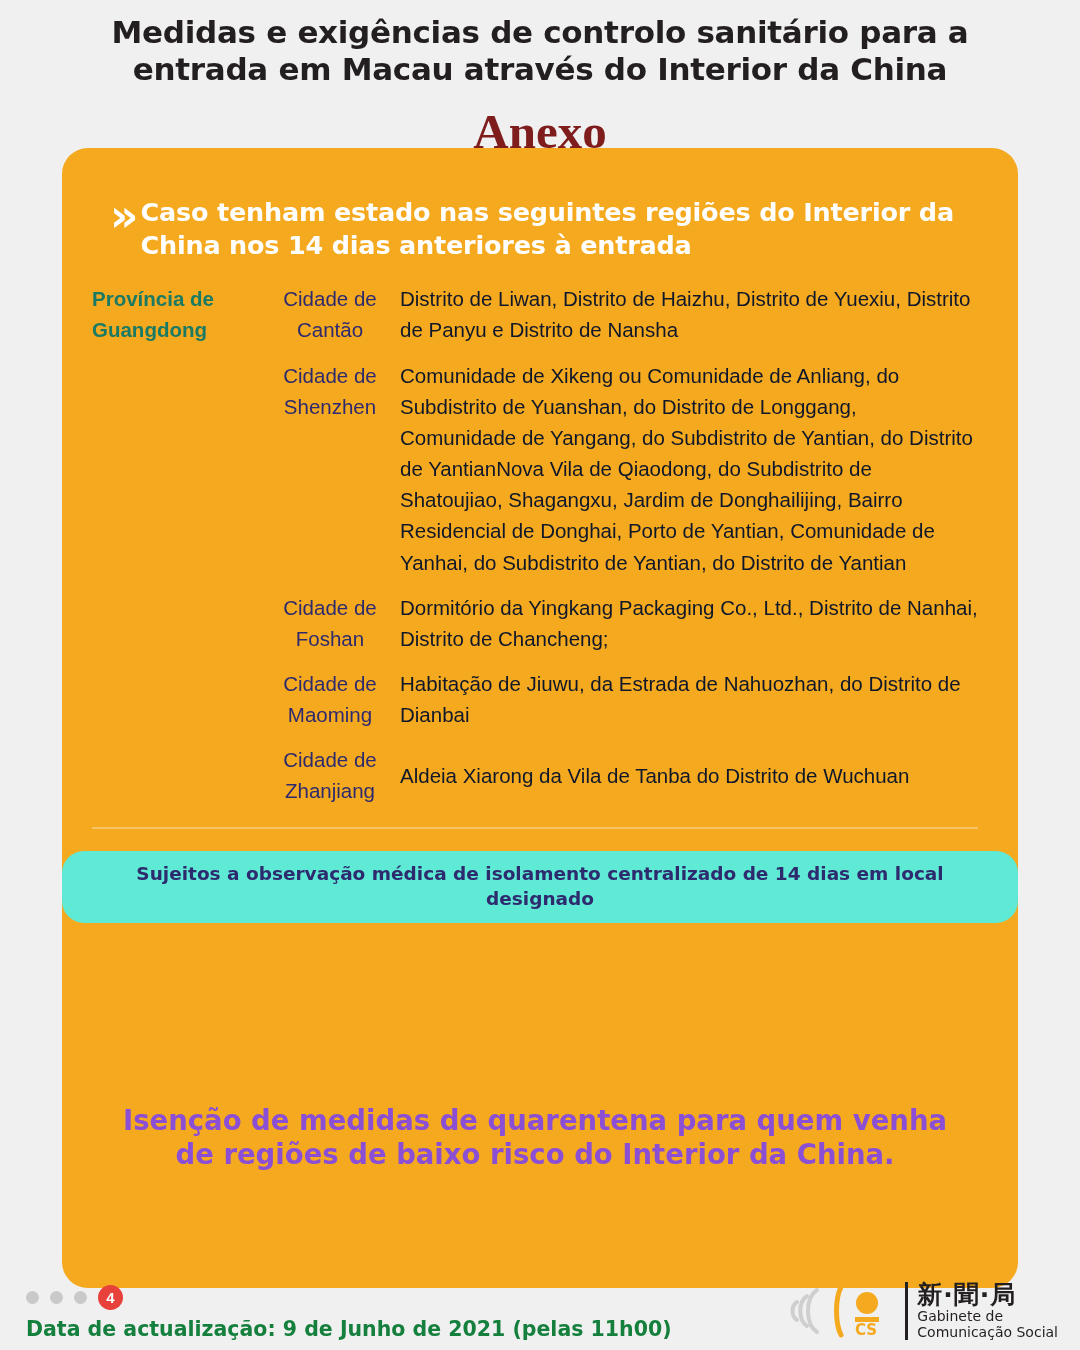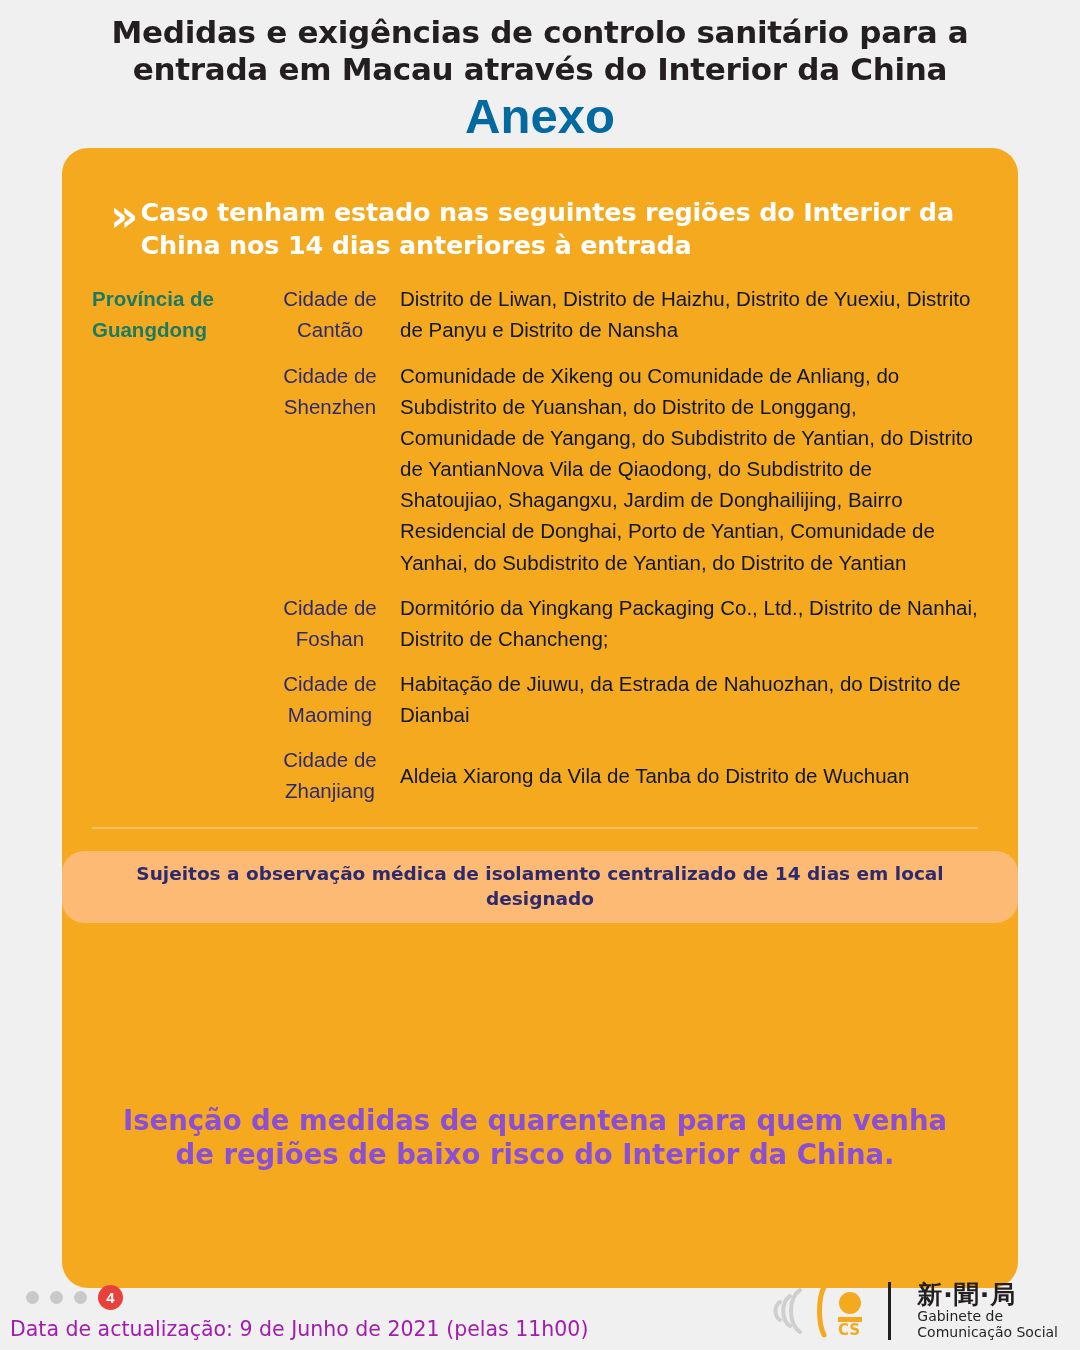--- a/index.html
+++ b/index.html
@@ -28,24 +28,24 @@
     font-size: 31px;
     font-weight: bold;
     color: #231f20;
     line-height: 1.18;
     letter-spacing: -0.3px;
     font-family: "DejaVu Sans", sans-serif;
   }
   .header-sub {
     font-size: 49px;
     font-weight: bold;
-    color: #0369a1;
+    color: #7f1d1d;
     line-height: 1.1;
-    margin-top: 3px;
-    font-family: Liberation Sans, sans-serif;
+    margin-top: 18px;
+    font-family: Liberation Serif, serif;
   }
   
   .card {
     position: absolute;
     left: 62px;
     top: 148px;
     width: 956px;
     height: 1140px;
     background: #f5a91f;
     border-radius: 26px;
@@ -108,21 +108,21 @@
     height: 2px;
     background: #f8c367;
   }
   
   .pill-wrap {
     display: flex;
     justify-content: center;
     margin-top: 22px;
   }
   .pill {
-    background: #fdba74;
+    background: #5eead4;
     border-radius: 22px;
     padding: 11px 34px;
     text-align: center;
     color: #2e2a6e;
     font-size: 18.5px;
     line-height: 1.35;
     font-weight: bold;
     font-family: "DejaVu Sans", sans-serif;
   }
   
@@ -168,25 +168,25 @@
     background: #e8413c;
     color: #ffffff;
     font-size: 15px;
     font-weight: bold;
     display: flex;
     align-items: center;
     justify-content: center;
   }
   .date {
     position: absolute;
-    left: 10px;
+    left: 26px;
     bottom: 9px;
     font-size: 20.5px;
-    color: #a21caf;
-    font-weight: normal;
+    color: #15803d;
+    font-weight: bold;
     font-family: "DejaVu Sans", sans-serif;
   }
   .logo {
     position: absolute;
     right: 22px;
     bottom: 10px;
     display: flex;
     align-items: center;
     gap: 10px;
   }
@@ -197,21 +197,21 @@
   }
   .logo-mark {
     position: relative;
     width: 62px;
     height: 56px;
   }
   .logo-text {
     display: flex;
     flex-direction: column;
     border-left: 3px solid #231f20;
-    padding-left: 26px;
+    padding-left: 9px;
     line-height: 1.05;
   }
   .logo-cn {
     font-size: 25px;
     font-weight: bold;
     color: #231f20;
     letter-spacing: 1px;
     font-family: "DejaVu Sans", sans-serif;
   }
   .logo-pt {

